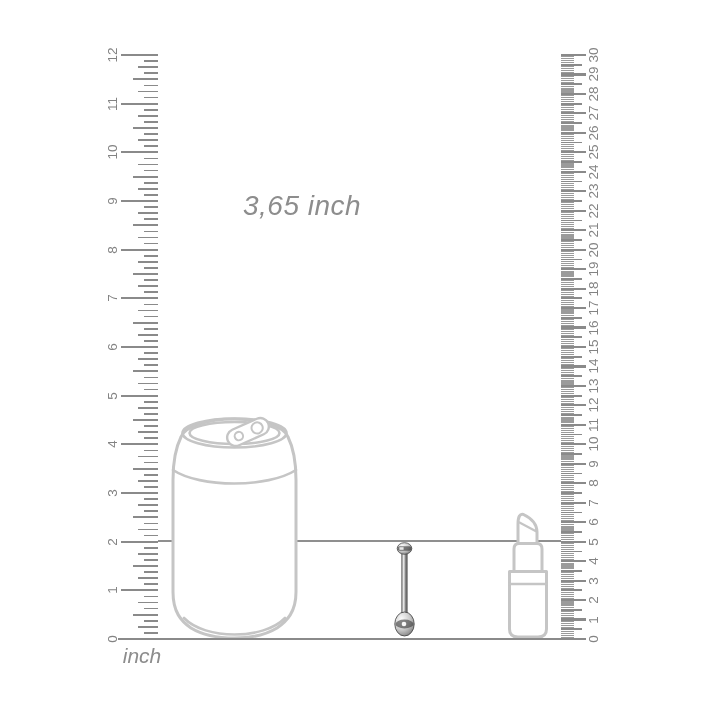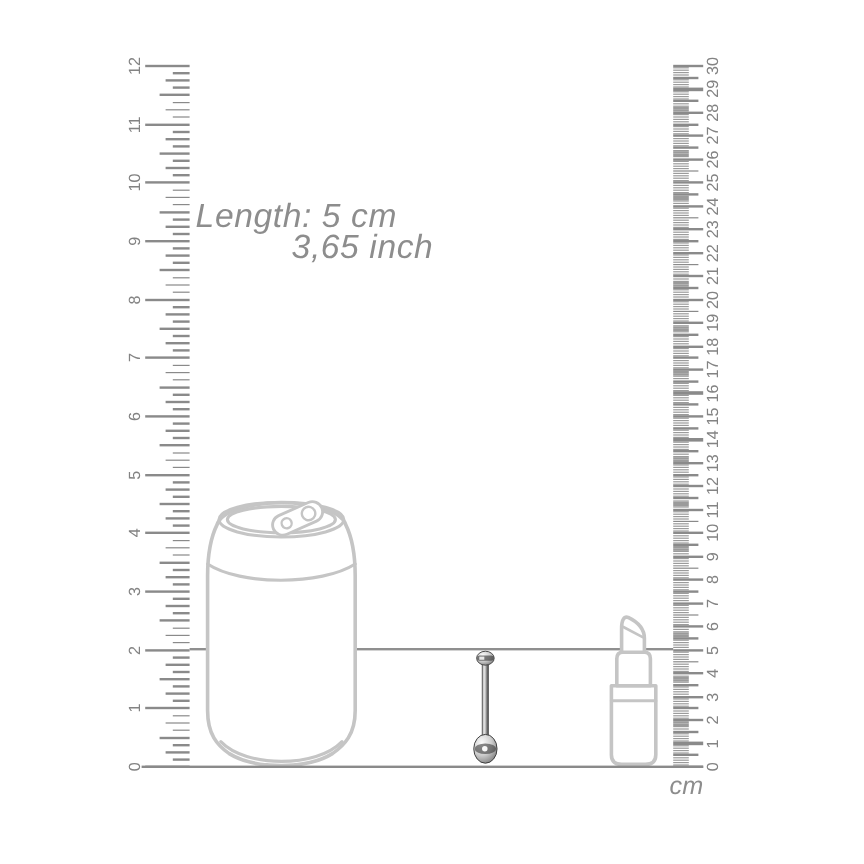--- a/index.html
+++ b/index.html
@@ -37,21 +37,20 @@
   .ol{fill:none;stroke:var(--outline-drawing);stroke-width:2.6;stroke-linecap:round;}
   .ot{fill:#fff;stroke:var(--outline-drawing);stroke-width:2.4;stroke-linejoin:round;}
 </style>
 </head>
 <body>
 
 <div class="stage">
 
   <div class="guide" style="left:158px;top:540px;width:403px;height:2px;"></div>
 
-  <div class="annot" style="left:163px;top:166px;">Length: 5 cm</div>
   <div class="annot" style="left:243px;top:192px;">3,65 inch</div>
 
   <svg class="objects" width="720" height="720" viewBox="0 0 720 720">
     <defs>
       <linearGradient id="shaftG" x1="0" y1="0" x2="1" y2="0">
         <stop offset="0" stop-color="#7d7d7d"></stop>
         <stop offset="0.28" stop-color="#ededed"></stop>
         <stop offset="0.55" stop-color="#b8b8b8"></stop>
         <stop offset="0.8" stop-color="#5d5d5d"></stop>
         <stop offset="1" stop-color="#909090"></stop>
@@ -542,14 +541,14 @@
       <div class="num" style="left: 574px; top: 183.267px;">23</div>
       <div class="num" style="left: 574px; top: 163.8px;">24</div>
       <div class="num" style="left: 574px; top: 144.333px;">25</div>
       <div class="num" style="left: 574px; top: 124.867px;">26</div>
       <div class="num" style="left: 574px; top: 105.4px;">27</div>
       <div class="num" style="left: 574px; top: 85.9333px;">28</div>
       <div class="num" style="left: 574px; top: 66.4667px;">29</div>
       <div class="num" style="left: 574px; top: 47px;">30</div>
     </div>
 
-  <div class="unit-label" style="left:527px;top:644px;">cm</div>
+  <div class="unit-label" style="left:97px;top:644px;">inch</div>
 </div>
 
 </body></html>

